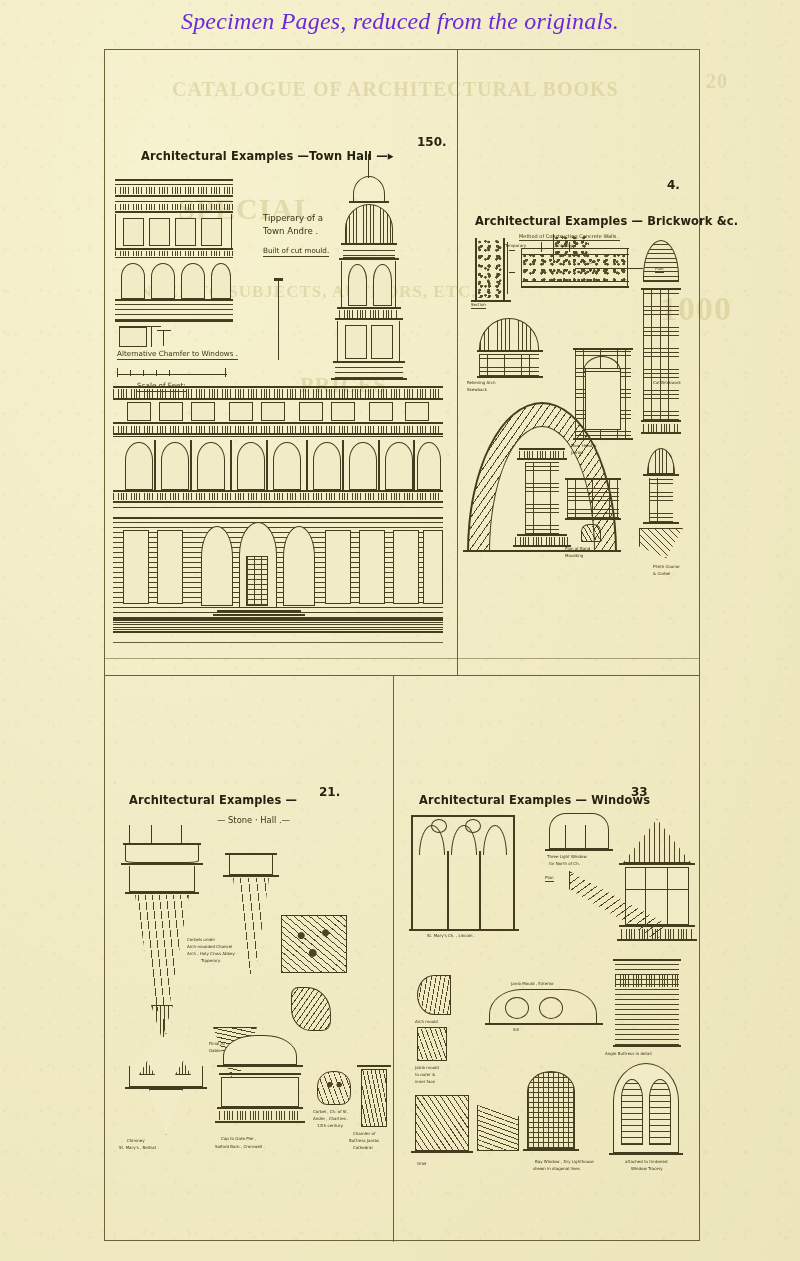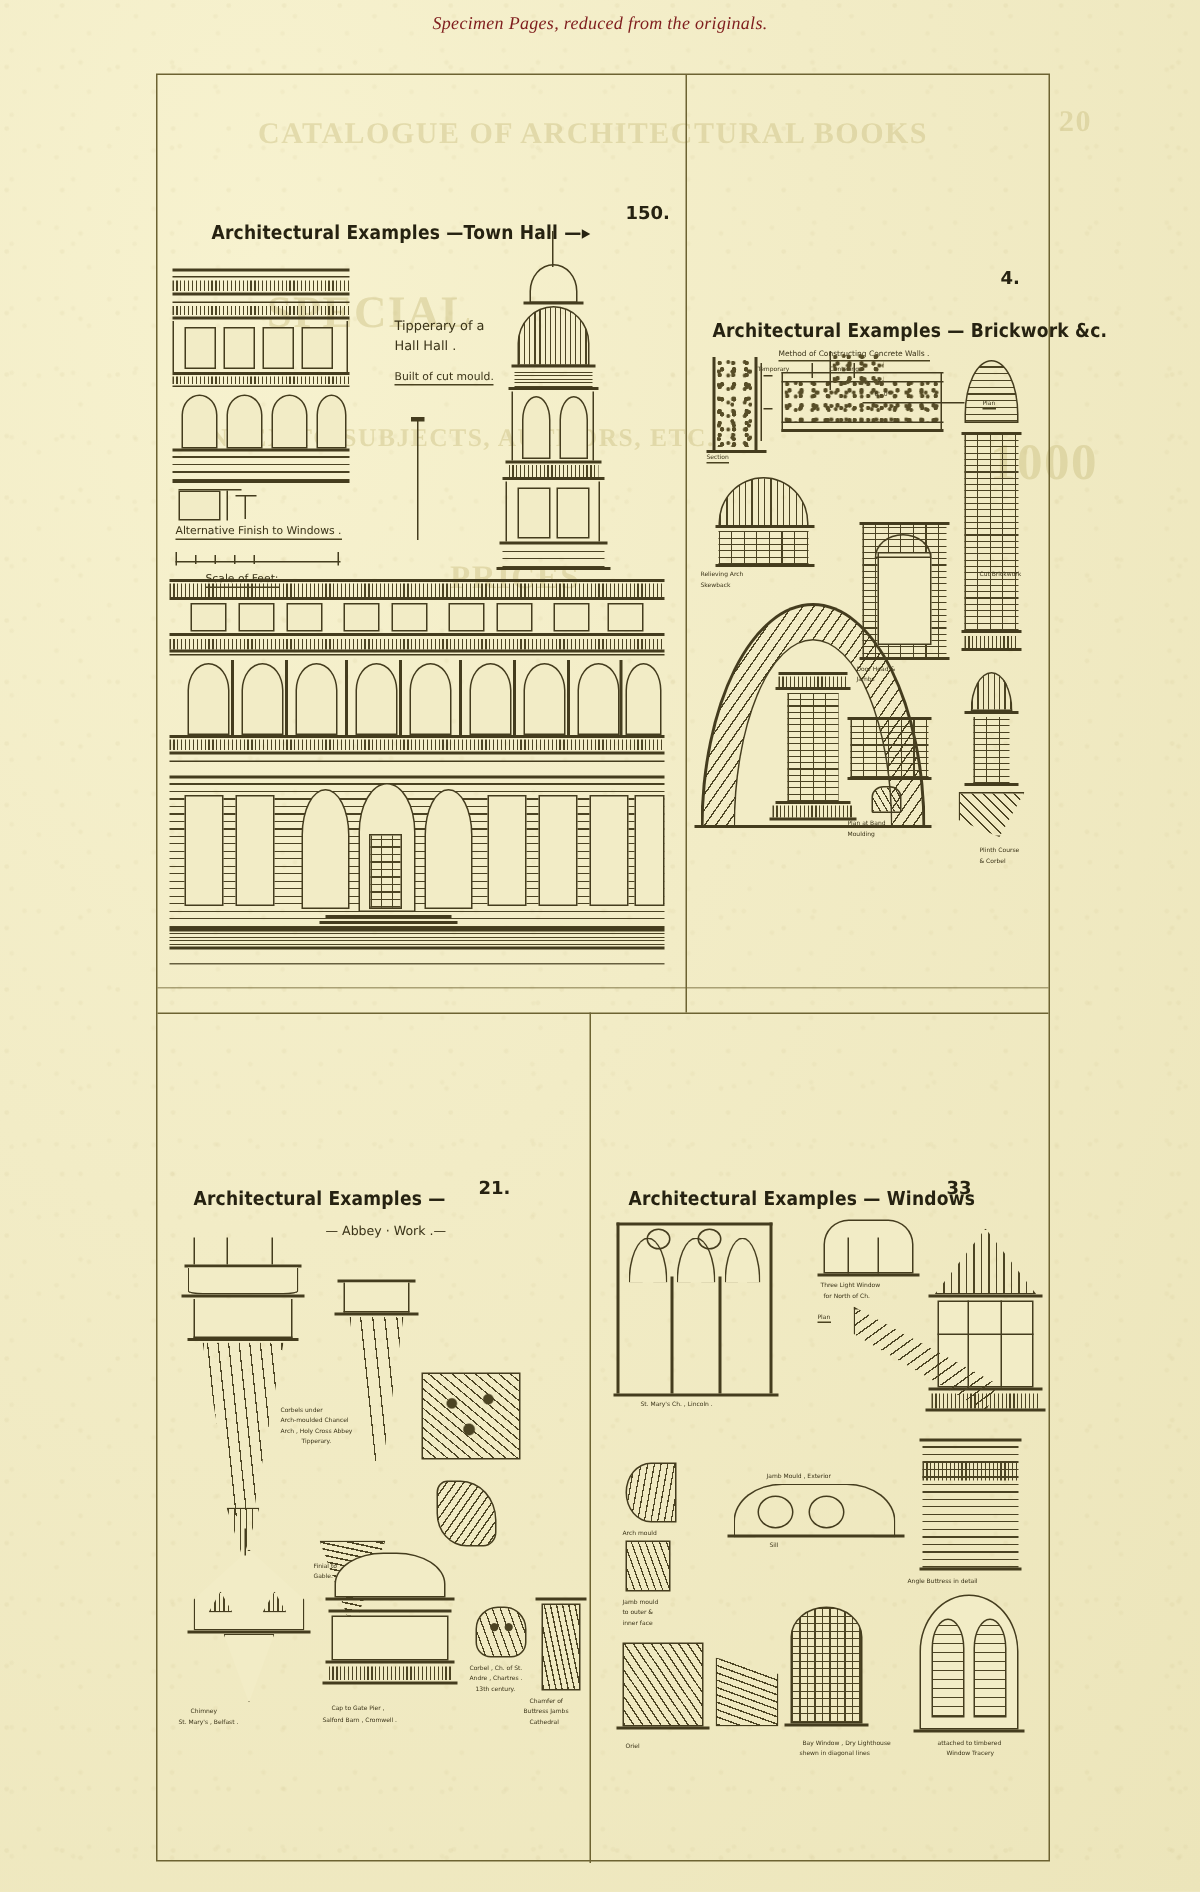--- a/index.html
+++ b/index.html
@@ -23,21 +23,21 @@
     background-size:37px 41px,53px 47px,43px 39px,61px 57px,47px 51px,41px 43px;
   }
 
   
   .ghost{position:absolute;color:#c9bd7e;opacity:.42;font-weight:700;
      letter-spacing:1px;user-select:none;pointer-events:none;
      font-family:"Liberation Serif",serif;}
 
   
   #runhead{position:absolute;left:0;right:0;top:8px;text-align:center;
-     font-style:italic;font-size:12px;color:#7f1d1d;letter-spacing:.2px;}
+     font-style:italic;font-size:24px;color:#6d28d9;letter-spacing:.2px;}
 
   
   #plate{position:absolute;left:104px;top:49px;width:596px;height:1192px;
      border:1.1px solid #6d6332;box-sizing:border-box;}
   .vline{position:absolute;width:0;border-left:1.1px solid #6d6332;}
   .hline{position:absolute;height:0;border-top:1.1px solid #6d6332;}
 
   .quad{position:absolute;box-sizing:border-box;}
 
   
@@ -137,35 +137,35 @@
     </div>
 
     <div>
       <div class="stroke" style="left:14px;top:276px;width:42px;height:1.2px;"></div>
       <div class="win" style="left:14px;top:277px;width:26px;height:18px;"></div>
       <div class="stroke" style="left:46px;top:277px;width:1.2px;height:20px;"></div>
       <div class="stroke" style="left:52px;top:280px;width:14px;height:1.2px;"></div>
       <div class="stroke" style="left:58px;top:280px;width:1.2px;height:16px;"></div>
     </div>
 
-    <div class="ann md" style="left:12px;top:299px;"><span class="ul">Alternative Finish to Windows .</span></div>
+    <div class="ann md" style="left:12px;top:299px;"><span class="ul">Alternative Chamfer to Windows .</span></div>
 
     <div style="position:absolute;left:12px;top:317px;width:110px;height:12px;">
       <div class="stroke" style="left:0;top:7px;width:110px;height:1.3px;"></div>
       <div class="stroke" style="left:0;top:1px;width:1.3px;height:9px;"></div>
       <div class="stroke" style="left:13px;top:3px;width:1.1px;height:6px;"></div>
       <div class="stroke" style="left:26px;top:3px;width:1.1px;height:6px;"></div>
       <div class="stroke" style="left:39px;top:3px;width:1.1px;height:6px;"></div>
       <div class="stroke" style="left:52px;top:3px;width:1.1px;height:6px;"></div>
       <div class="stroke" style="left:108px;top:1px;width:1.3px;height:9px;"></div>
     </div>
     <div class="ann md" style="left:32px;top:331px;"><span class="ul">Scale of Feet:</span></div>
 
     <div class="ann lg" style="left:158px;top:163px;">Tipperary of a</div>
-    <div class="ann lg" style="left:158px;top:176px;">Hall Hall .</div>
+    <div class="ann lg" style="left:158px;top:176px;">Town Andre .</div>
     <div class="ann md" style="left:158px;top:196px;"><span class="ul">Built of cut mould.</span></div>
 
     <div>
       <div class="stroke" style="left:263px;top:104px;width:1.3px;height:24px;"></div>
       <div class="ink" style="left:248px;top:126px;width:32px;height:26px;
            border:1.2px solid #443c1e;border-radius:50% 50% 0 0/70% 70% 0 0;"></div>
       <div class="stroke" style="left:244px;top:151px;width:40px;height:1.8px;"></div>
       <div class="ink" style="left:240px;top:154px;width:48px;height:40px;
            border:1.3px solid #443c1e;border-radius:50% 50% 6% 6%/62% 62% 0 0;
            background:repeating-linear-gradient(90deg,#4c4423 0 .8px,transparent .8px 3.4px);"></div>
@@ -390,21 +390,21 @@
            background:repeating-linear-gradient(60deg,#4c4423 0 .8px,transparent .8px 4px);"></div>
     </div>
     <div class="ann xs" style="left:108px;top:496px;">Plan at Band</div>
     <div class="ann xs" style="left:108px;top:503px;">Moulding</div>
   </div>
 
   <div class="quad" style="left:0;top:625px;width:288px;height:567px;">
 
     <div class="cap plate-title" style="left:24px;top:118px;">Architectural Examples —</div>
     <div class="pageno" style="left:214px;top:110px;">21.</div>
-    <div class="ann md" style="left:112px;top:140px;font-size:8.4px;">— Abbey · Work .—</div>
+    <div class="ann md" style="left:112px;top:140px;font-size:8.4px;">— Stone · Hall .—</div>
 
     <div>
       <div class="stroke" style="left:24px;top:150px;width:1.2px;height:18px;"></div>
       <div class="stroke" style="left:46px;top:150px;width:1.2px;height:18px;"></div>
       <div class="stroke" style="left:76px;top:150px;width:1.2px;height:18px;"></div>
       <div class="stroke" style="left:18px;top:168px;width:78px;height:2px;"></div>
       <div class="ink" style="left:20px;top:170px;width:74px;height:18px;
            border:1.3px solid #443c1e;border-top:none;
            border-radius:0 0 14% 14%;background:#f2ecc6;"></div>
       <div class="stroke" style="left:16px;top:188px;width:82px;height:2.2px;"></div>

